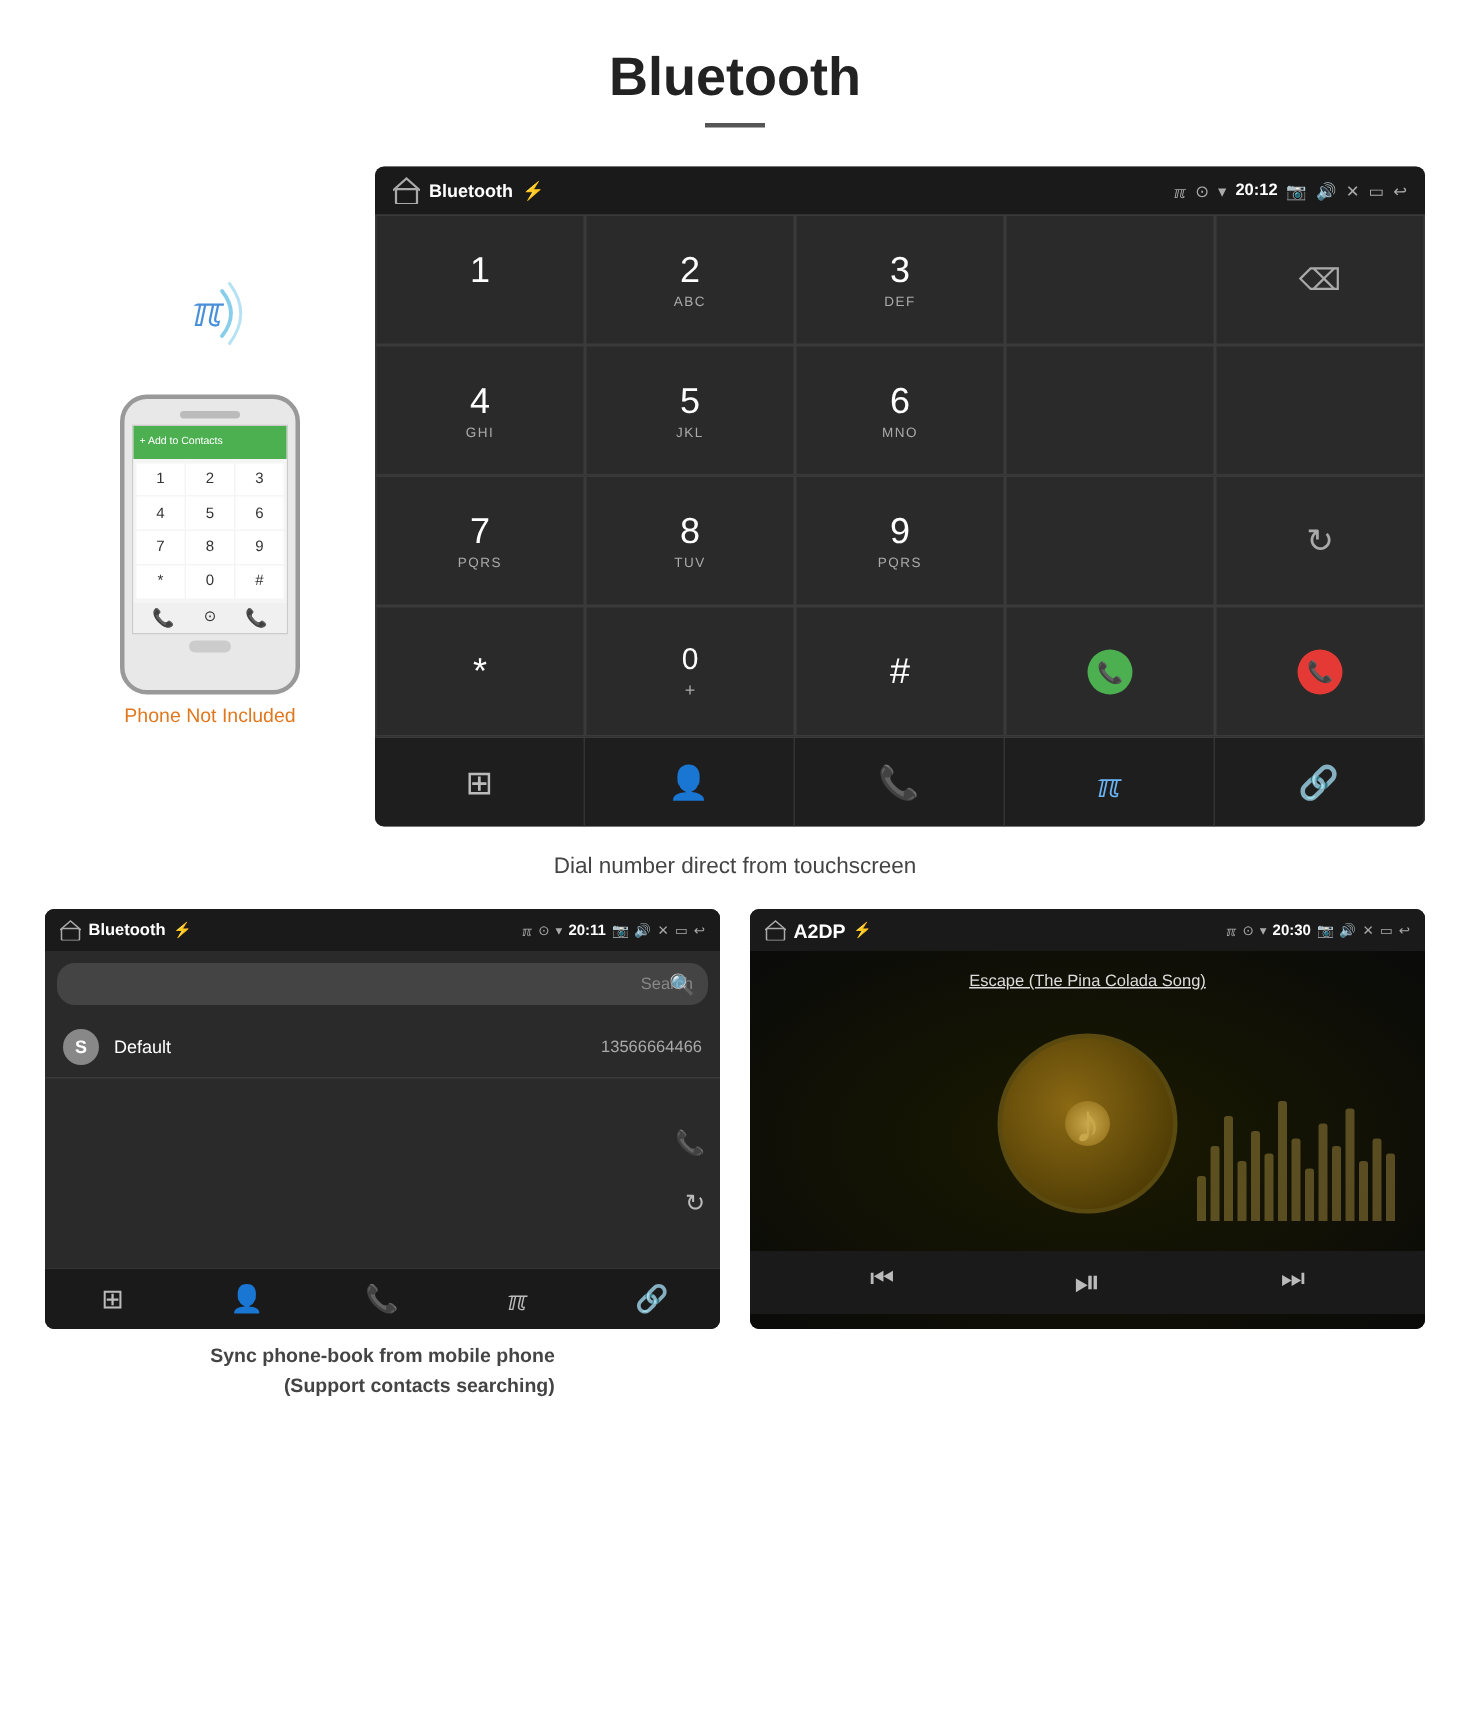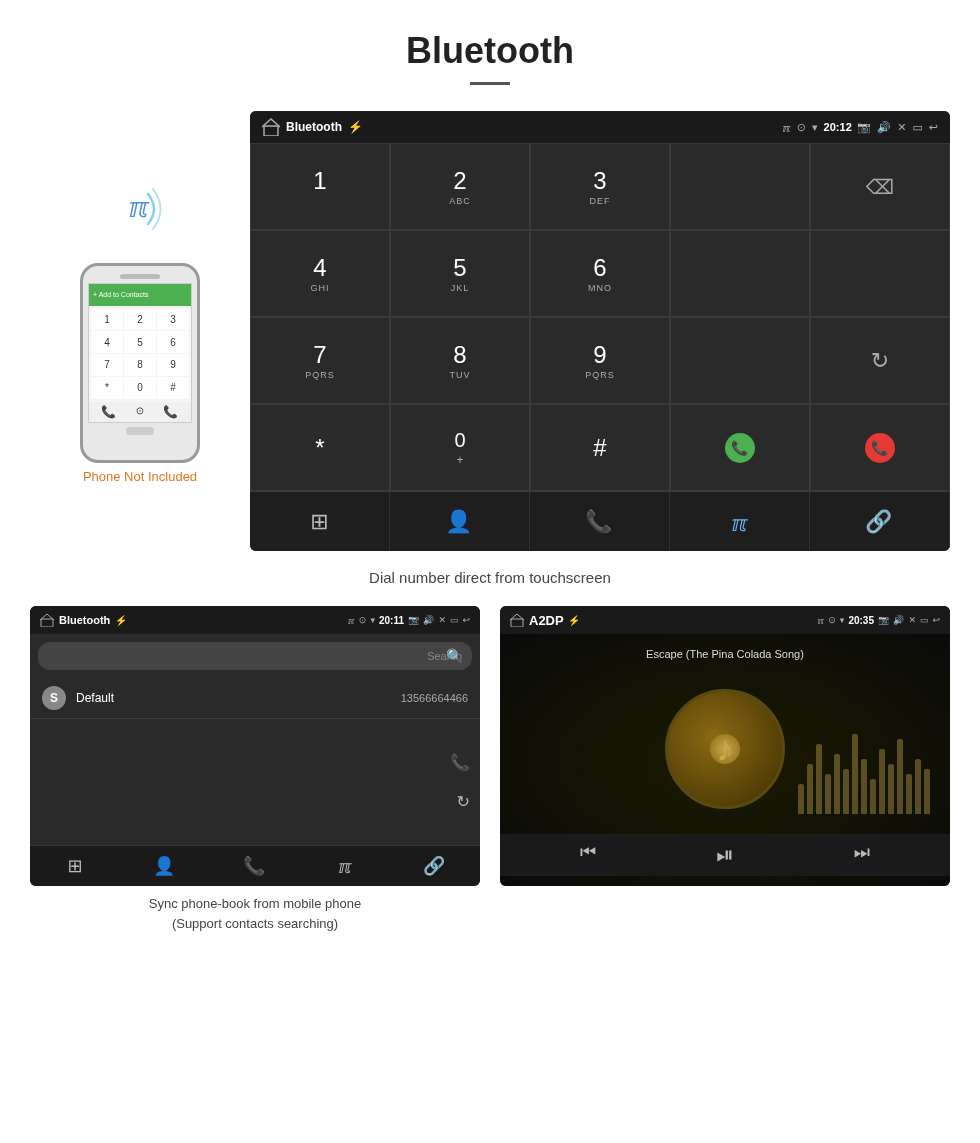--- a/index.html
+++ b/index.html
@@ -341,25 +341,26 @@
       display: flex;
       justify-content: space-around;
       width: 100%;
       padding: 8px 20px;
       background: #1a1a1a;
     }
     .music-btn { color: #bbb; font-size: 18px; cursor: pointer; }
 
     
     .screenshot-caption {
-      text-align: center;
+      text-align: right;
       font-size: 13px;
       color: #444;
       margin-top: 8px;
       line-height: 1.5;
+      font-weight: bold;
     }
   </style>
 </head>
 <body>
 
 <div class="page-header">
   <h1 class="page-title">Bluetooth</h1>
   <div class="header-divider"></div>
 </div>
 
@@ -588,31 +589,31 @@
               <rect x="1" y="6" width="12" height="8" rx="1" fill="none" stroke="#aaa" stroke-width="1"></rect>
               <polyline points="0,7 7,1 14,7" fill="none" stroke="#aaa" stroke-width="1"></polyline>
             </svg>
             <span style="font-weight:bold;font-size:13px">A2DP</span>
             <span style="color:#aaa;font-size:10px">⚡</span>
           </div>
           <div style="display:flex;align-items:center;gap:4px;font-size:9px;color:#aaa">
             <span>ℼ</span>
               <span>⊙</span>
               <span>▾</span>
-            <span style="color:#fff;font-weight:bold;font-size:10px">20:35</span>
+            <span style="color:#fff;font-weight:bold;font-size:10px">20:30</span>
             <span>📷</span>
               <span>🔊</span>
               <span>✕</span>
               <span>▭</span>
               <span>↩</span>
           </div>
         </div>
 
         <div class="music-bg">
-          <div style="color:#ddd;font-size:11px;text-align:left;padding:4px 10px;">Escape (The Pina Colada Song)</div>
+          <div style="color:#ddd;font-size:11px;text-align:left;padding:4px 10px;text-decoration:underline;">Escape (The Pina Colada Song)</div>
 
           <div class="music-album-area">
 
             <div class="music-disc">
               <span class="music-note">♪</span>
             </div>
 
             <div class="music-eq" id="eq-container">
             <div class="eq-bar" style="height: 30px;"></div>
                 <div class="eq-bar" style="height: 50px;"></div>

